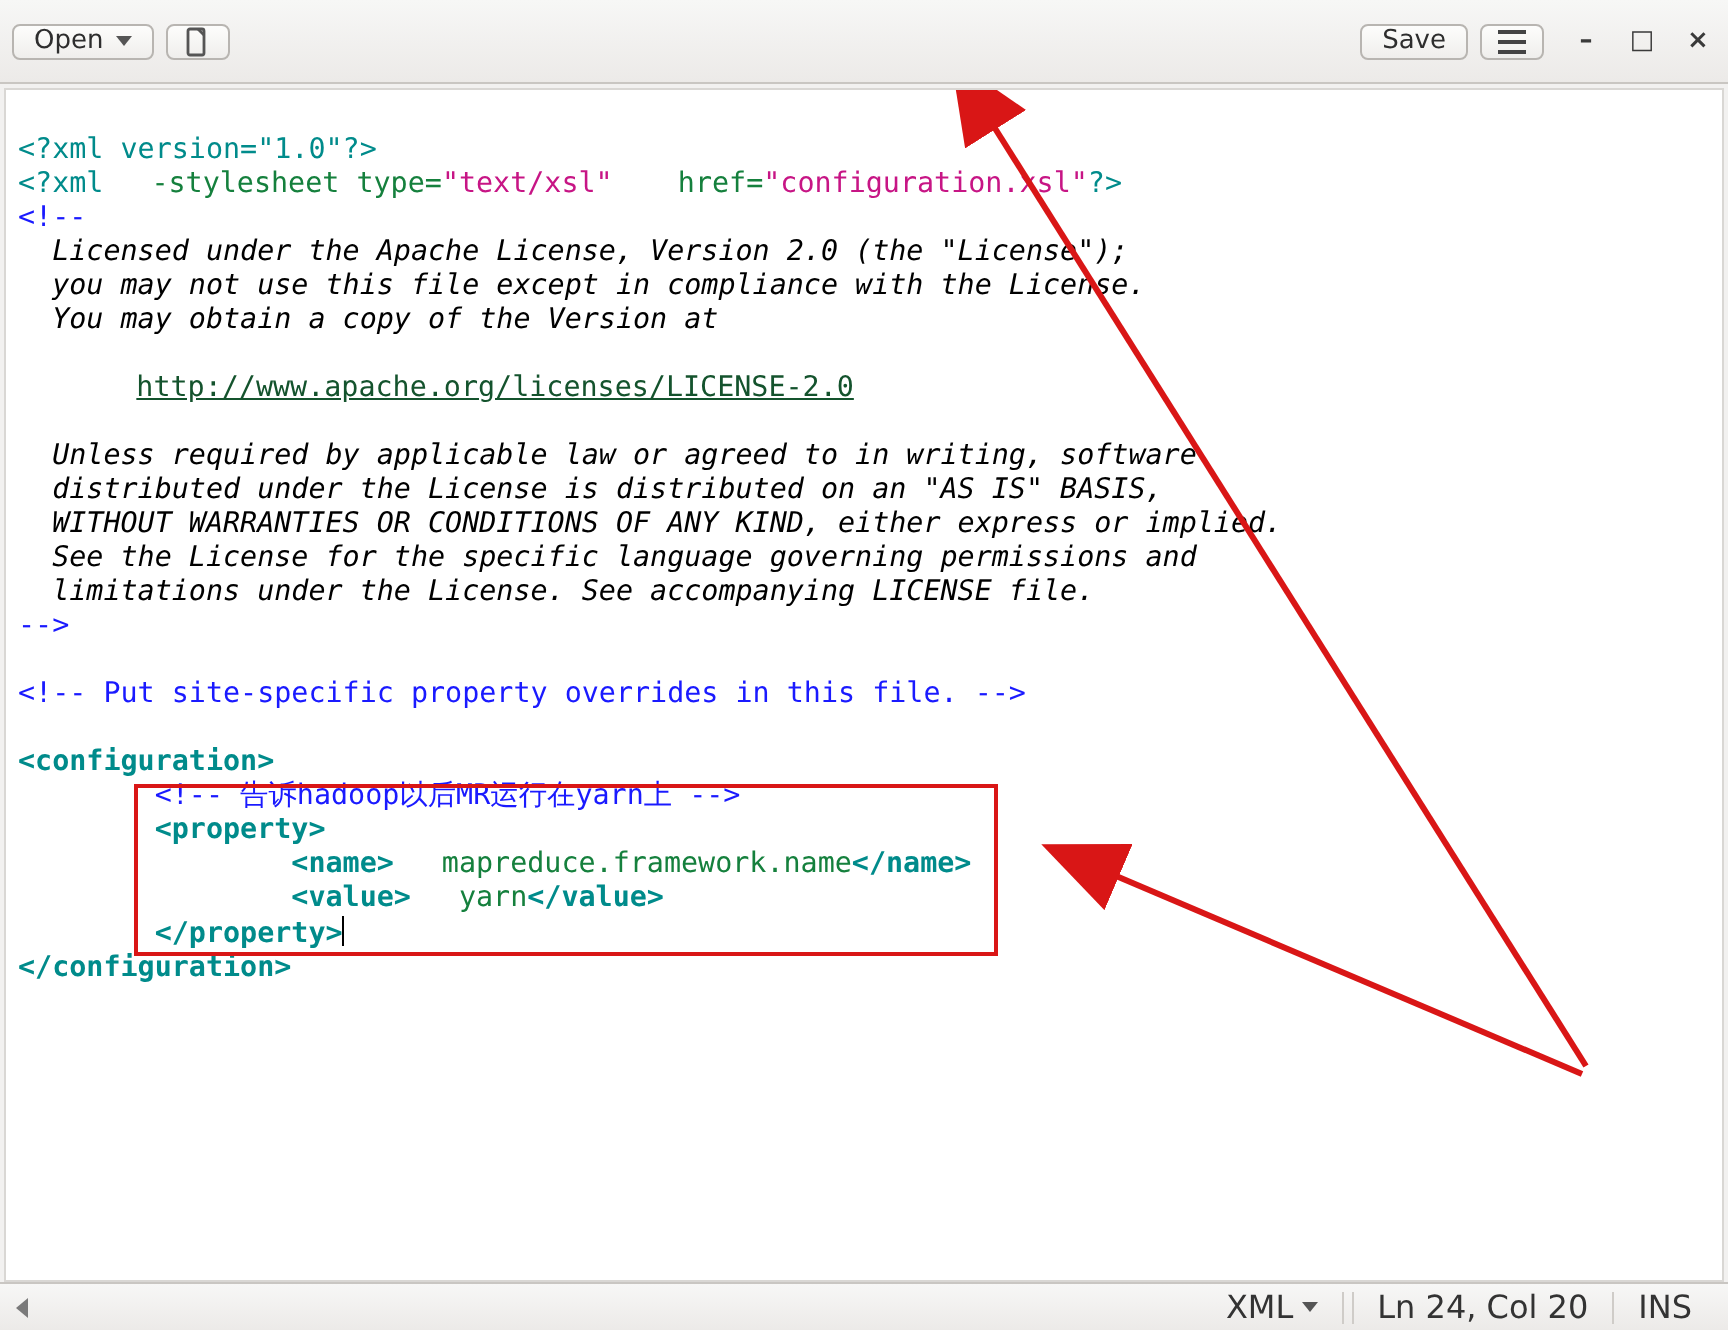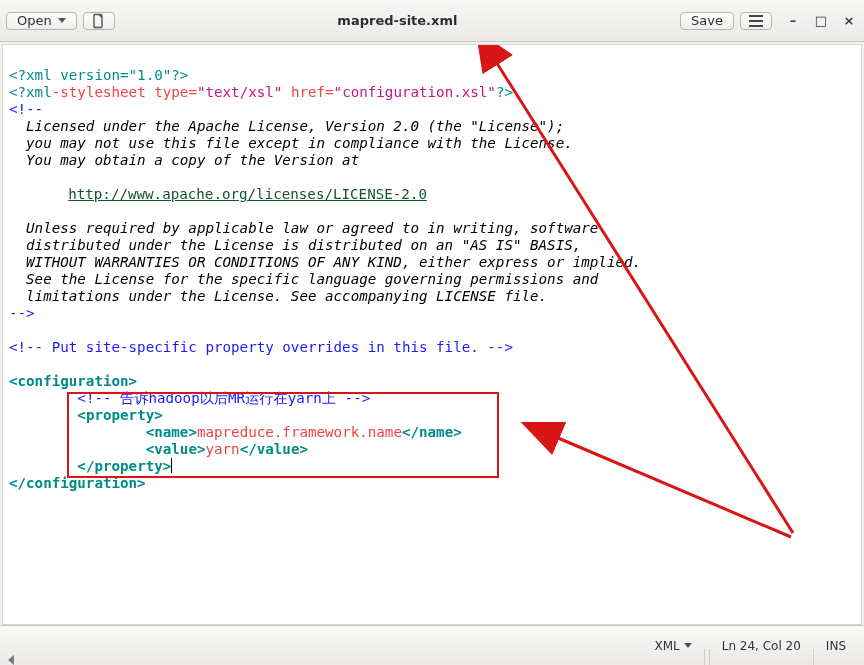--- a/index.html
+++ b/index.html
@@ -70,45 +70,45 @@
     white-space: pre;
     color: #000;
     position: relative;
   }
   .pi { color: #008b8b; }
   .kw { color: #008b8b; font-weight: bold; }
   .str { color: #c71585; }
   .cmt { color: #1a1aff; }
   .cmt-it { color:#000000; font-style: italic; text-align: right;}
   .url { color:#14532d; text-decoration: underline; margin-left: 25px;}
-  .txt { color:#ef4444; }
+  .txt { color:#15803d;margin-left:24px; }
   .caret-pos::after{
     content:"";
     display:inline-block;
     width:1px; height:15px;
     background:#000;
     vertical-align:-2px;
     margin-left:0px;
   }
   .redbox {
     position:absolute;
     border:2px solid #d91616;
     pointer-events:none;
   }
   .arrow-layer{
     position:absolute; inset:0;
     pointer-events:none;
   }
   .statusbar{
-    height:40px;
+    height:24px;
     background: linear-gradient(#f7f7f6,#eceae8);
     border-top:1px solid #c9c6c2;
     display:flex;
-    align-items:flex-end;
-    font-size:12px;
+    align-items:center;
+    font-size:16px;
     color:#333;
     padding: 0 8px;
   }
   .statusbar .cell{
     padding: 0 10px;
     display:flex; align-items:center; gap:4px;
     height:100%;
   }
   .statusbar .sep{ border-left:1px solid #cfccc8; height:16px; margin:0 2px;}
   .statusbar .caret-down {
@@ -140,21 +140,20 @@
     <span>Open</span>
     <span class="caret"></span>
   </div>
   <div class="iconbtn undo-icon">
     <svg width="16" height="16" viewBox="0 0 16 16">
       <rect x="3" y="1.5" width="8" height="13" rx="1" fill="none" stroke="#555" stroke-width="1.4"></rect>
       <path d="M8 1.5 L11 4.5" stroke="#555" stroke-width="1.4" fill="none"></path>
     </svg>
   </div>
   <div class="title-center">
-    <div class="fname">mapred-site.xml</div>
   </div>
   <div class="btn">
     <span>Save</span>
   </div>
   <div class="iconbtn">
     <span class="hamburger">
         <div></div>
         <div></div>
         <div></div>
       </span>

